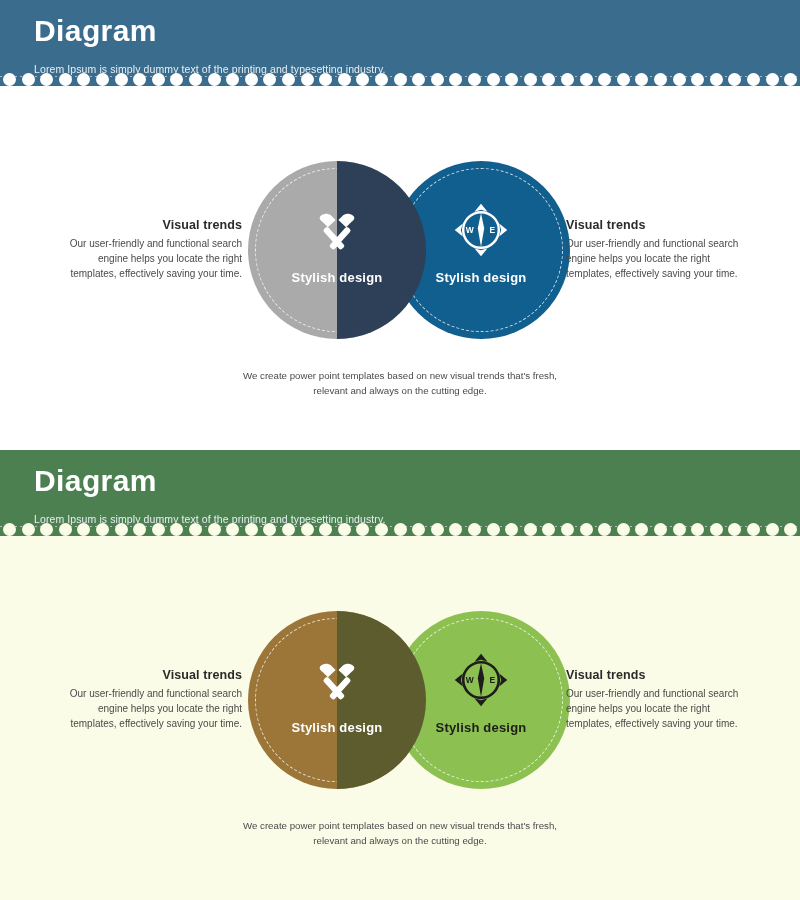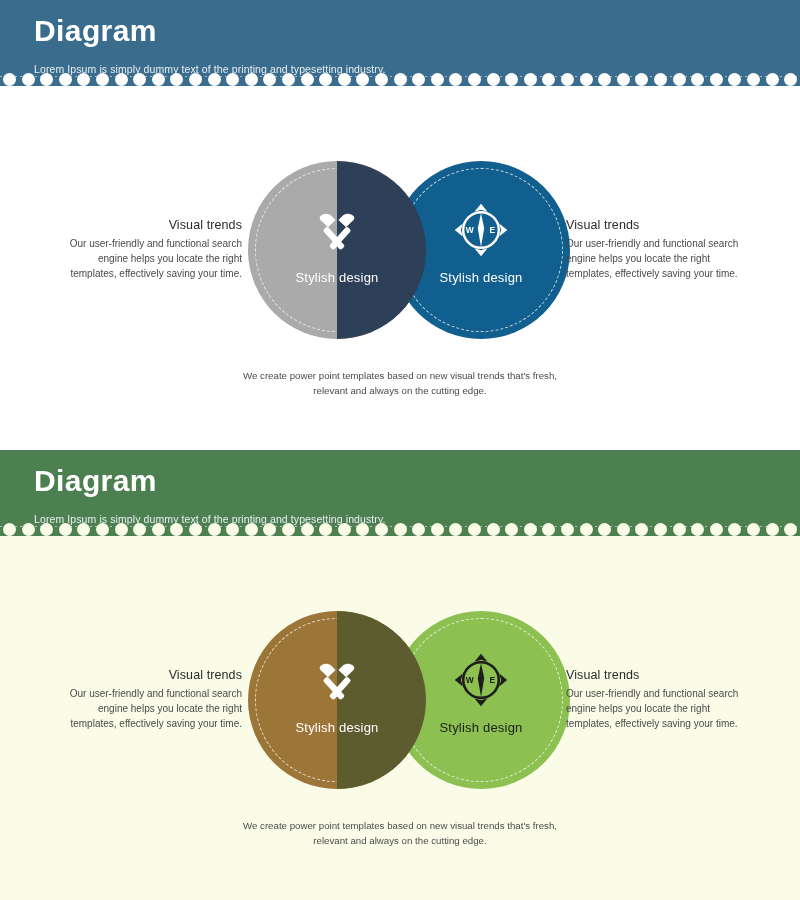--- a/index.html
+++ b/index.html
@@ -127,38 +127,38 @@
     height: 178px;
     border-radius: 50%;
     clip-path: inset(0 0 0 50%);
   }
 
   .circle-label {
     position: absolute;
     width: 178px;
     text-align: center;
     font-size: 13px;
-    font-weight: normal;
+    font-weight: bold;
     letter-spacing: 0.2px;
   }
 
   .icon-wrap {
     position: absolute;
     width: 178px;
     text-align: center;
   }
 
   
   .side-text {
     position: absolute;
     width: 180px;
   }
   .side-text .st-title {
     font-size: 12.5px;
-    font-weight: normal;
+    font-weight: bold;
     color: #2b2b2b;
     margin-bottom: 4px;
     letter-spacing: .1px;
   }
   .side-text .st-body {
     font-size: 10px;
     color: #4a4a4a;
     line-height: 15px;
   }
   .side-left  { text-align: right; }

